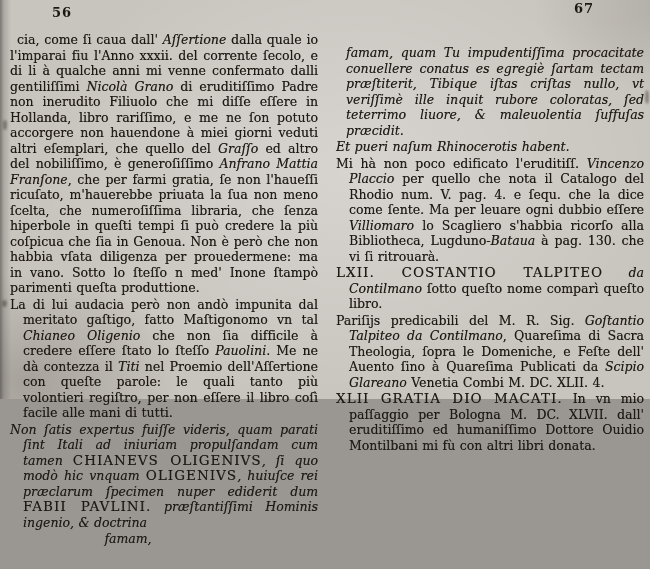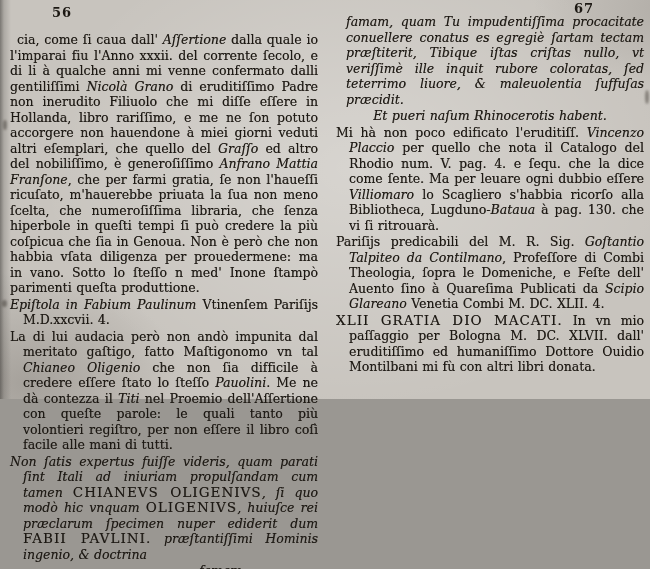--- a/index.html
+++ b/index.html
@@ -36,49 +36,49 @@
     text-align: justify;
     letter-spacing: 0.05px;
     word-spacing: 0.5px;
     text-shadow: 0.3px 0.3px 0.4px rgba(40,34,28,0.55);
   }
   .col-left { left: 10px; }
   .col-right { left: 336px; top: 14px; }
   .para { margin: 0 0 1px 0; }
   .hang { text-indent: -13px; padding-left: 13px; }
   .cont { text-indent: 7px; }
-  .quote { padding-left: 10px; }
-  .centerline { text-align: center; text-indent: 0; }
-  .catchword-left { text-align: right; padding-right: 72px; font-style: italic; }
+  .quote { padding-left: 10px; margin-top: 31px; }
+  .centerline { text-align: left; text-indent: 0; }
+  .catchword-left { text-align: center; padding-right: 72px; font-style: italic; }
   .seg-n { font-style: normal; }
   .seg-i { font-style: italic; }
   .seg-c { font-style: normal; font-size: 13.4px; letter-spacing: 1.1px; }
 </style>
 </head>
 <body>
 
 <div class="scan-page">
 
   <div class="speck" style="left:3px; top:120px; width:4px; height:10px;"></div>
   <div class="speck" style="left:2px; top:300px; width:5px; height:7px;"></div>
   <div class="speck" style="left:645px; top:90px; width:4px; height:14px;"></div>
 
   <div class="pagenum pagenum-left">56</div>
   <div class="pagenum pagenum-right">67</div>
 
   <div class="col col-left">
     <p class="para cont"><span class="seg-n">cia, come ſi caua dall' </span><span class="seg-i">Aſſertione</span><span class="seg-n"> dalla quale io l'imparai fiu l'Anno xxxii. del corrente ſecolo, e di li à qualche anni mi venne confermato dalli gentiliſſimi </span><span class="seg-i">Nicolà Grano</span><span class="seg-n"> di eruditiſſimo Padre non inerudito Filiuolo che mi diſſe eſſere in Hollanda, libro rariſſimo, e me ne ſon potuto accorgere non hauendone à miei giorni veduti altri eſemplari, che quello del </span><span class="seg-i">Graſſo</span><span class="seg-n"> ed altro del nobiliſſimo, è generoſiſſimo </span><span class="seg-i">Anfrano Mattia Franſone</span><span class="seg-n">, che per farmi gratia, ſe non l'haueſſi ricuſato, m'hauerebbe priuata la ſua non meno ſcelta, che numeroſiſſima libraria, che ſenza hiperbole in queſti tempi ſi può credere la più coſpicua che ſia in Genoua. Non è però che non habbia vſata diligenza per prouedermene: ma in vano. Sotto lo ſteſſo n med' Inone ſtampò parimenti queſta produttione.</span></p>
-    <p class="para hang"><span class="seg-i">Epiſtola in Fabium Paulinum</span><span class="seg-n"> Vtinenſem Pariſijs M.D.xxcvii. 4.</span></p>
     <p class="para hang"><span class="seg-n">La di lui audacia però non andò impunita dal meritato gaſtigo, fatto Maſtigonomo vn tal </span><span class="seg-i">Chianeo Oligenio</span><span class="seg-n"> che non ſia difficile à credere eſſere ſtato lo ſteſſo </span><span class="seg-i">Pauolini</span><span class="seg-n">. Me ne dà contezza il </span><span class="seg-i">Titi</span><span class="seg-n"> nel Proemio dell'Aſſertione con queſte parole: le quali tanto più volontieri regiſtro, per non eſſere il libro coſì facile alle mani di tutti.</span></p>
     <p class="para hang"><span class="seg-i">Non ſatis expertus fuiſſe videris, quam parati ſint Itali ad iniuriam propulſandam cum tamen </span><span class="seg-c">CHIANEVS OLIGENIVS</span><span class="seg-i">, ſi quo modò hic vnquam </span><span class="seg-c">OLIGENIVS</span><span class="seg-i">, huiuſce rei præclarum ſpecimen nuper ediderit dum </span><span class="seg-c">FABII PAVLI­NI.</span><span class="seg-i"> præſtantiſſimi Hominis ingenio, &amp; doctrina</span></p>
     <p class="para catchword-left">famam,</p>
   </div>
 
   <div class="col col-right">
     <p class="para quote"><span class="seg-i">famam, quam Tu impudentiſſima procacitate conuellere conatus es egregiè ſartam tectam præſtiterit, Tibique iſtas criſtas nullo, vt veriſſimè ille inquit rubore coloratas, ſed teterrimo liuore, &amp; maleuolentia ſuffuſas præcidit.</span></p>
     <p class="para centerline"><span class="seg-i">Et pueri naſum Rhinocerotis habent.</span></p>
     <p class="para hang"><span class="seg-n">Mi hà non poco edificato l'eruditiſſ. </span><span class="seg-i">Vincenzo Placcio</span><span class="seg-n"> per quello che nota il Catalogo del Rhodio num. V. pag. 4. e ſequ. che la dice come ſente. Ma per leuare ogni dubbio eſſere </span><span class="seg-i">Villiomaro</span><span class="seg-n"> lo Scagliero s'habbia ricorſo alla Bibliotheca, Lugduno-</span><span class="seg-i">Bataua</span><span class="seg-n"> à pag. 130. che vi ſi ritrouarà.</span></p>
-    <p class="para hang"><span class="seg-n">Pariſijs predicabili del M. R. Sig. </span><span class="seg-i">Goſtantio Talpiteo da Contilmano</span><span class="seg-n">, Profeſſore di Combi Theologia, ſopra le Domeniche, e Feſte dell' Auento ſino à Quareſima Publicati da </span><span class="seg-i">Scipio Glareano</span><span class="seg-n"> Venetia Combi M. DC. XLII. 4.</span></p>
+    <p class="para hang"><span class="seg-c">LXII. COSTANTIO TALPITEO</span><span class="seg-i"> da </span><span class="seg-i">Contilmano</span><span class="seg-n"> ſotto queſto nome comparì queſto libro.</span></p>
+    <p class="para hang"><span class="seg-n">Pariſijs predicabili del M. R. Sig. </span><span class="seg-i">Goſtantio Talpiteo da Contilmano</span><span class="seg-n">, Quareſima di Sacra Theologia, ſopra le Domeniche, e Feſte dell' Auento ſino à Quareſima Publicati da </span><span class="seg-i">Scipio Glareano</span><span class="seg-n"> Venetia Combi M. DC. XLII. 4.</span></p>
     <p class="para hang"><span class="seg-c">XLII GRATIA DIO MACATI.</span><span class="seg-n"> In vn mio paſſaggio per Bologna M. DC. XLVII. dall' eruditiſſimo ed humaniſſimo Dottore Ouidio Montilbani mi fù con altri libri donata.</span></p>
 
   </div>
 
 </div>
 
 </body></html>

